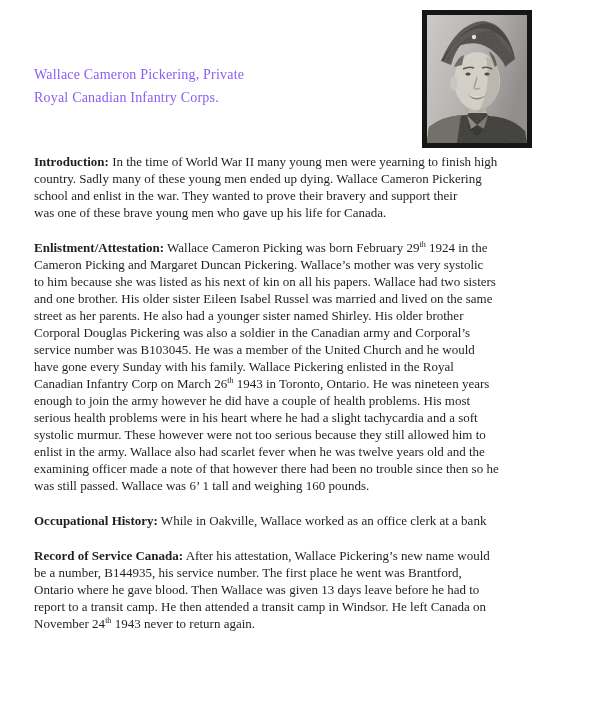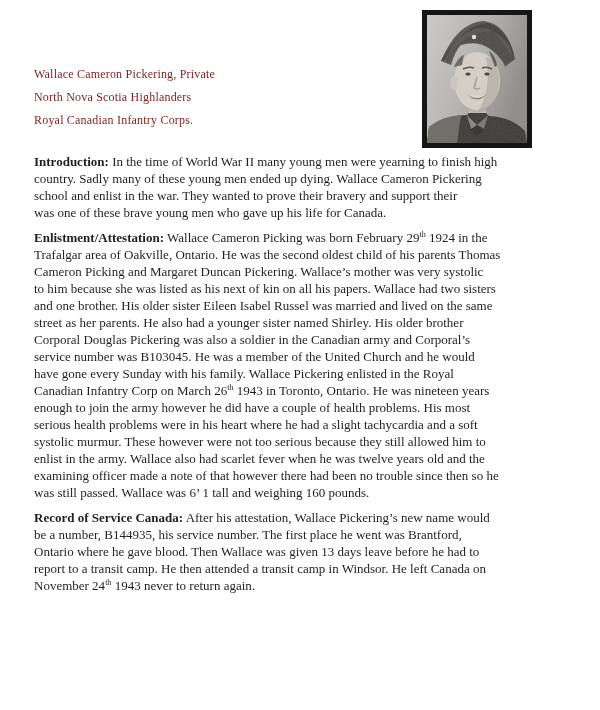--- a/index.html
+++ b/index.html
@@ -19,36 +19,36 @@
     width: 100px;
     height: 128px;
     border: 5px solid #161616;
     background: #b9b9b7;
   }
   .photo-frame svg { display: block; }
   .doc-title {
     position: absolute;
     left: 34px;
     top: 63px;
-    font-size: 12px;
+    font-size: 14px;
     line-height: 23px;
-    color: #7f1d1d;
+    color: #8b5cf6;
     letter-spacing: 0.2px;
     white-space: nowrap;
   }
   .content {
     position: absolute;
     left: 34px;
     top: 153px;
     width: 540px;
     font-size: 13px;
     line-height: 17px;
     color: #1f1f1f;
   }
-  .para { margin-top: 8px; }
+  .para { margin-top: 18px; }
   .para:first-child { margin-top: 0; }
   .line { height: 17px; white-space: nowrap; }
   .line b { font-weight: bold; }
   .line sup { font-size: 0.62em; vertical-align: super; line-height: 0; }
 </style>
 </head>
 <body>
 
 <div class="page">
 
@@ -100,50 +100,49 @@
         <path d="M0 128 L2 112 Q16 101 34 100 L30 128 Z" fill="#6e6b64"></path>
         <path d="M42 100 l8 10 l9 -10 l-1 14 l-8 8 l-8 -9 Z" fill="#23211e"></path>
         <path d="M40 100 l10 10 l-6 4 Z" fill="#8d887e"></path>
         <path d="M61 100 l-11 10 l7 4 Z" fill="#7c776d"></path>
       </g>
     </svg>
   </div>
 
   <div class="doc-title">
       <div class="title-line">Wallace Cameron Pickering, Private</div>
-      <div class="title-line">North Nova Scotia Highlanders</div>
       <div class="title-line">Royal Canadian Infantry Corps.</div>
     </div>
 
   <div class="content">
       <div class="para">
         <div class="line"><b>Introduction:</b> In the time of World War II many young men were yearning to finish high</div>
         <div class="line">country. Sadly many of these young men ended up dying. Wallace Cameron Pickering</div>
         <div class="line">school and enlist in the war. They wanted to prove their bravery and support their</div>
         <div class="line">was one of these brave young men who gave up his life for Canada.</div>
       </div>
       <div class="para">
         <div class="line"><b>Enlistment/Attestation:</b> Wallace Cameron Picking was born February 29<sup>th</sup> 1924 in the</div>
-        <div class="line">Trafalgar area of Oakville, Ontario. He was the second oldest child of his parents Thomas</div>
         <div class="line">Cameron Picking and Margaret Duncan Pickering. Wallace’s mother was very systolic</div>
         <div class="line">to him because she was listed as his next of kin on all his papers. Wallace had two sisters</div>
         <div class="line">and one brother. His older sister Eileen Isabel Russel was married and lived on the same</div>
         <div class="line">street as her parents. He also had a younger sister named Shirley. His older brother</div>
         <div class="line">Corporal Douglas Pickering was also a soldier in the Canadian army and Corporal’s</div>
         <div class="line">service number was B103045. He was a member of the United Church and he would</div>
         <div class="line">have gone every Sunday with his family. Wallace Pickering enlisted in the Royal</div>
         <div class="line">Canadian Infantry Corp on March 26<sup>th</sup> 1943 in Toronto, Ontario. He was nineteen years</div>
         <div class="line">enough to join the army however he did have a couple of health problems. His most</div>
         <div class="line">serious health problems were in his heart where he had a slight tachycardia and a soft</div>
         <div class="line">systolic murmur. These however were not too serious because they still allowed him to</div>
         <div class="line">enlist in the army. Wallace also had scarlet fever when he was twelve years old and the</div>
         <div class="line">examining officer made a note of that however there had been no trouble since then so he</div>
         <div class="line">was still passed. Wallace was 6’ 1 tall and weighing 160 pounds.</div>
       </div>
       <div class="para">
+        <div class="line"><b>Occupational History:</b> While in Oakville, Wallace worked as an office clerk at a bank</div>
       </div>
       <div class="para">
         <div class="line"><b>Record of Service Canada:</b> After his attestation, Wallace Pickering’s new name would</div>
         <div class="line">be a number, B144935, his service number. The first place he went was Brantford,</div>
         <div class="line">Ontario where he gave blood. Then Wallace was given 13 days leave before he had to</div>
         <div class="line">report to a transit camp. He then attended a transit camp in Windsor. He left Canada on</div>
         <div class="line">November 24<sup>th</sup> 1943 never to return again.</div>
       </div>
     </div>
 

